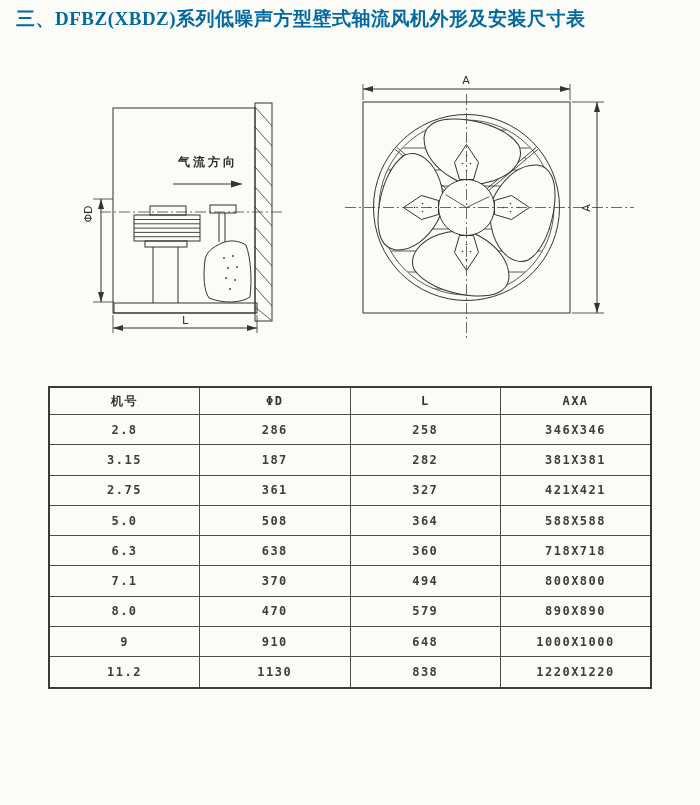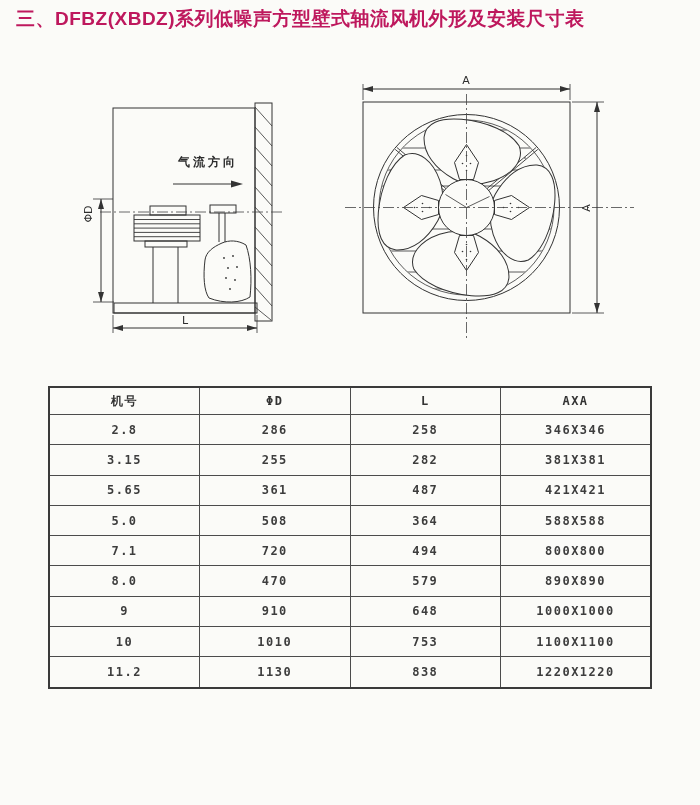--- a/index.html
+++ b/index.html
@@ -4,22 +4,23 @@
 <style>
   html,body{margin:0;padding:0;}
   body{
     width:700px;height:805px;position:relative;overflow:hidden;
     background:#fbfbf8;
     font-family:"Liberation Sans", sans-serif;
     color:#222;
   }
   .page-title{
     position:absolute;left:16px;top:6px;width:660px;
-    font-size:19px;font-weight:700;color:#be185d;letter-spacing:0.5px;
+    font-size:19px;font-weight:700;color:#0369a1;letter-spacing:0.5px;
     white-space:nowrap;
+    font-family:Liberation Serif, serif;
   }
   .drawings{position:absolute;left:0;top:0;width:700px;height:380px;}
   .spec-table{
     position:absolute;left:48px;top:386px;width:604px;
     border-collapse:collapse;table-layout:fixed;
     font-family:"DejaVu Sans Mono","Liberation Mono",monospace;
     font-size:12px;color:#3d3d3d;letter-spacing:1.5px;
   }
   .spec-table th,.spec-table td{
     border:1px solid #4c4c4c;text-align:center;vertical-align:middle;
@@ -224,60 +225,60 @@
   </thead>
   <tbody>
       <tr>
         <td>2.8</td>
         <td>286</td>
         <td>258</td>
         <td>346X346</td>
       </tr>
       <tr>
         <td>3.15</td>
-        <td>255</td>
+        <td>187</td>
         <td>282</td>
         <td>381X381</td>
       </tr>
       <tr>
-        <td>5.65</td>
+        <td>2.75</td>
         <td>361</td>
-        <td>487</td>
+        <td>327</td>
         <td>421X421</td>
       </tr>
       <tr>
         <td>5.0</td>
         <td>508</td>
         <td>364</td>
         <td>588X588</td>
       </tr>
       <tr>
+        <td>6.3</td>
+        <td>638</td>
+        <td>360</td>
+        <td>718X718</td>
+      </tr>
+      <tr>
         <td>7.1</td>
-        <td>720</td>
+        <td>370</td>
         <td>494</td>
         <td>800X800</td>
       </tr>
       <tr>
         <td>8.0</td>
         <td>470</td>
         <td>579</td>
         <td>890X890</td>
       </tr>
       <tr>
         <td>9</td>
         <td>910</td>
         <td>648</td>
         <td>1000X1000</td>
       </tr>
       <tr>
-        <td>10</td>
-        <td>1010</td>
-        <td>753</td>
-        <td>1100X1100</td>
-      </tr>
-      <tr>
         <td>11.2</td>
         <td>1130</td>
         <td>838</td>
         <td>1220X1220</td>
       </tr>
     </tbody>
 </table>
 
 </body></html>

